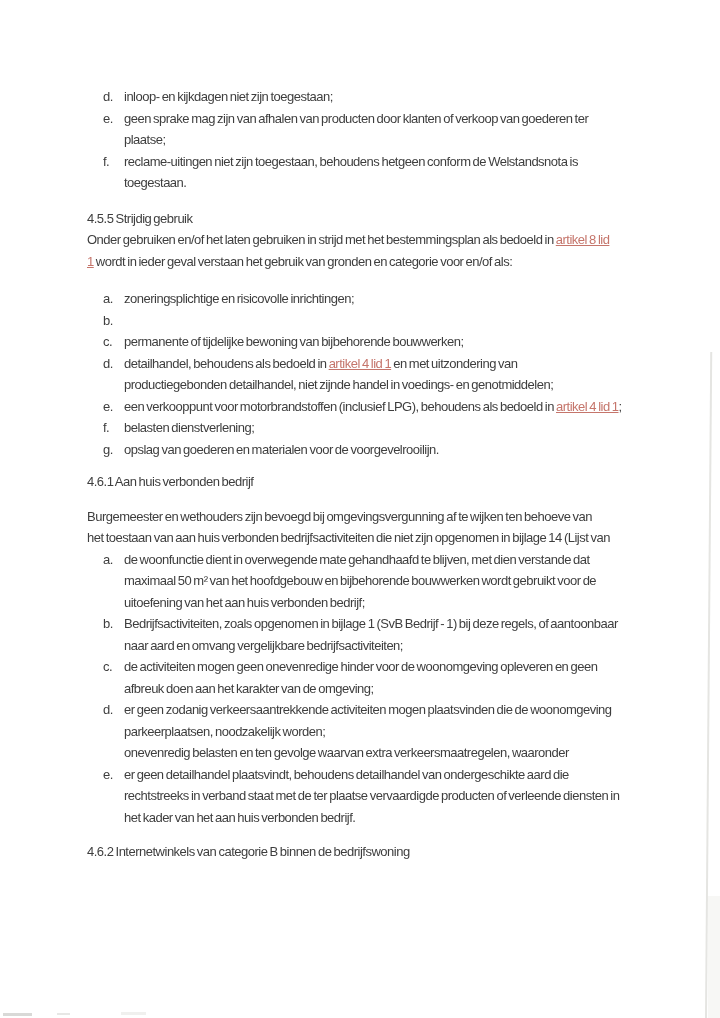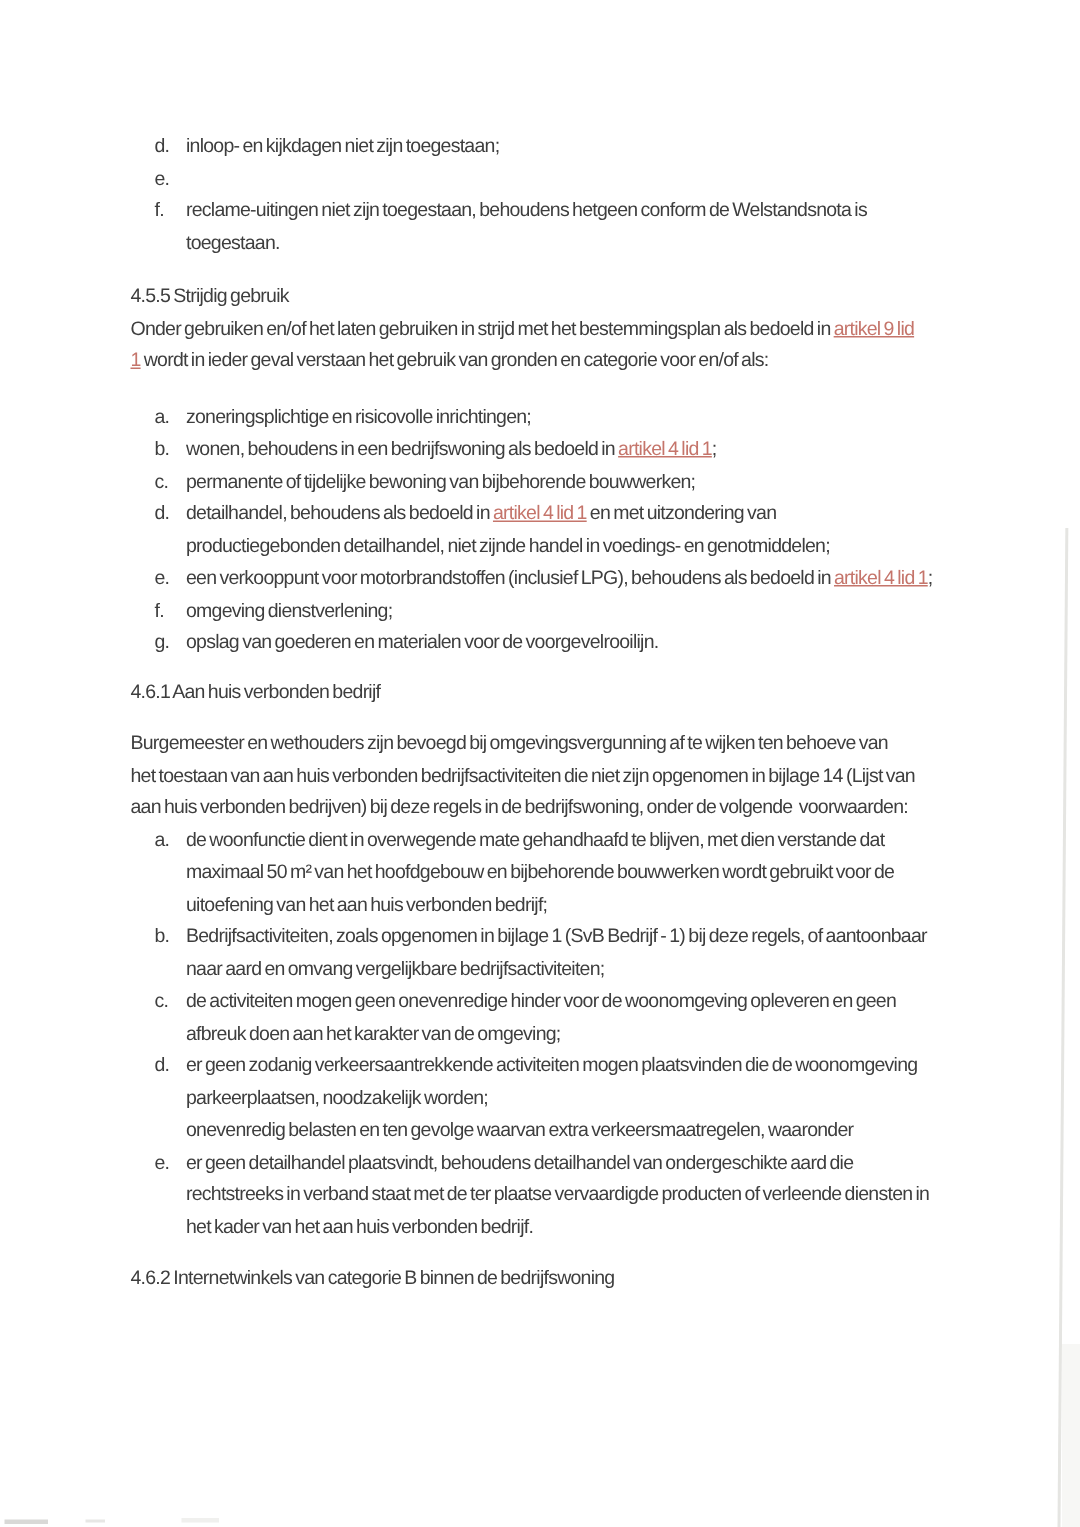--- a/index.html
+++ b/index.html
@@ -42,48 +42,49 @@
   <div id="doc" class="doc">
       <div class="block list">
         <div class="list-item">
           <span class="marker">d.</span>
           <div class="item-body">
             <div class="line"><span class="seg">inloop- en kijkdagen niet zijn toegestaan;</span></div>
           </div>
         </div>
         <div class="list-item">
           <span class="marker">e.</span>
+          <div class="item-body">
+            <div class="line"><span class="seg">geen sprake mag zijn van afhalen van producten door klanten of verkoop van goederen ter</span></div>
+            <div class="line"><span class="seg">plaatse;</span></div>
+          </div>
         </div>
         <div class="list-item">
           <span class="marker">f.</span>
           <div class="item-body">
             <div class="line"><span class="seg">reclame-uitingen niet zijn toegestaan, behoudens hetgeen conform de Welstandsnota is</span></div>
             <div class="line"><span class="seg">toegestaan.</span></div>
           </div>
         </div>
       </div>
       <div class="block heading">
         <div class="line"><span class="seg">4.5.5 Strijdig gebruik</span></div>
       </div>
       <div class="block para">
-        <div class="line"><span class="seg">Onder gebruiken en/of het laten gebruiken in strijd met het bestemmingsplan als bedoeld in </span><span class="link">artikel 9 lid</span></div>
+        <div class="line"><span class="seg">Onder gebruiken en/of het laten gebruiken in strijd met het bestemmingsplan als bedoeld in </span><span class="link">artikel 8 lid</span></div>
         <div class="line"><span class="link">1</span><span class="seg"> wordt in ieder geval verstaan het gebruik van gronden en categorie voor en/of als:</span></div>
       </div>
       <div class="block list">
         <div class="list-item">
           <span class="marker">a.</span>
           <div class="item-body">
             <div class="line"><span class="seg">zoneringsplichtige en risicovolle inrichtingen;</span></div>
           </div>
         </div>
         <div class="list-item">
           <span class="marker">b.</span>
-          <div class="item-body">
-            <div class="line"><span class="seg">wonen, behoudens in een bedrijfswoning als bedoeld in </span><span class="link">artikel 4 lid 1</span><span class="seg">;</span></div>
-          </div>
         </div>
         <div class="list-item">
           <span class="marker">c.</span>
           <div class="item-body">
             <div class="line"><span class="seg">permanente of tijdelijke bewoning van bijbehorende bouwwerken;</span></div>
           </div>
         </div>
         <div class="list-item">
           <span class="marker">d.</span>
           <div class="item-body">
@@ -93,37 +94,36 @@
         </div>
         <div class="list-item">
           <span class="marker">e.</span>
           <div class="item-body">
             <div class="line"><span class="seg">een verkooppunt voor motorbrandstoffen (inclusief LPG), behoudens als bedoeld in </span><span class="link">artikel 4 lid 1</span><span class="seg">;</span></div>
           </div>
         </div>
         <div class="list-item">
           <span class="marker">f.</span>
           <div class="item-body">
-            <div class="line"><span class="seg">omgeving dienstverlening;</span></div>
+            <div class="line"><span class="seg">belasten dienstverlening;</span></div>
           </div>
         </div>
         <div class="list-item">
           <span class="marker">g.</span>
           <div class="item-body">
             <div class="line"><span class="seg">opslag van goederen en materialen voor de voorgevelrooilijn.</span></div>
           </div>
         </div>
       </div>
       <div class="block heading">
         <div class="line"><span class="seg">4.6.1 Aan huis verbonden bedrijf</span></div>
       </div>
       <div class="block para">
         <div class="line"><span class="seg">Burgemeester en wethouders zijn bevoegd bij omgevingsvergunning af te wijken ten behoeve van</span></div>
         <div class="line"><span class="seg">het toestaan van aan huis verbonden bedrijfsactiviteiten die niet zijn opgenomen in bijlage 14 (Lijst van</span></div>
-        <div class="line"><span class="seg">aan huis verbonden bedrijven) bij deze regels in de bedrijfswoning, onder de volgende  voorwaarden:</span></div>
       </div>
       <div class="block list">
         <div class="list-item">
           <span class="marker">a.</span>
           <div class="item-body">
             <div class="line"><span class="seg">de woonfunctie dient in overwegende mate gehandhaafd te blijven, met dien verstande dat</span></div>
             <div class="line"><span class="seg">maximaal 50 m² van het hoofdgebouw en bijbehorende bouwwerken wordt gebruikt voor de</span></div>
             <div class="line"><span class="seg">uitoefening van het aan huis verbonden bedrijf;</span></div>
           </div>
         </div>

